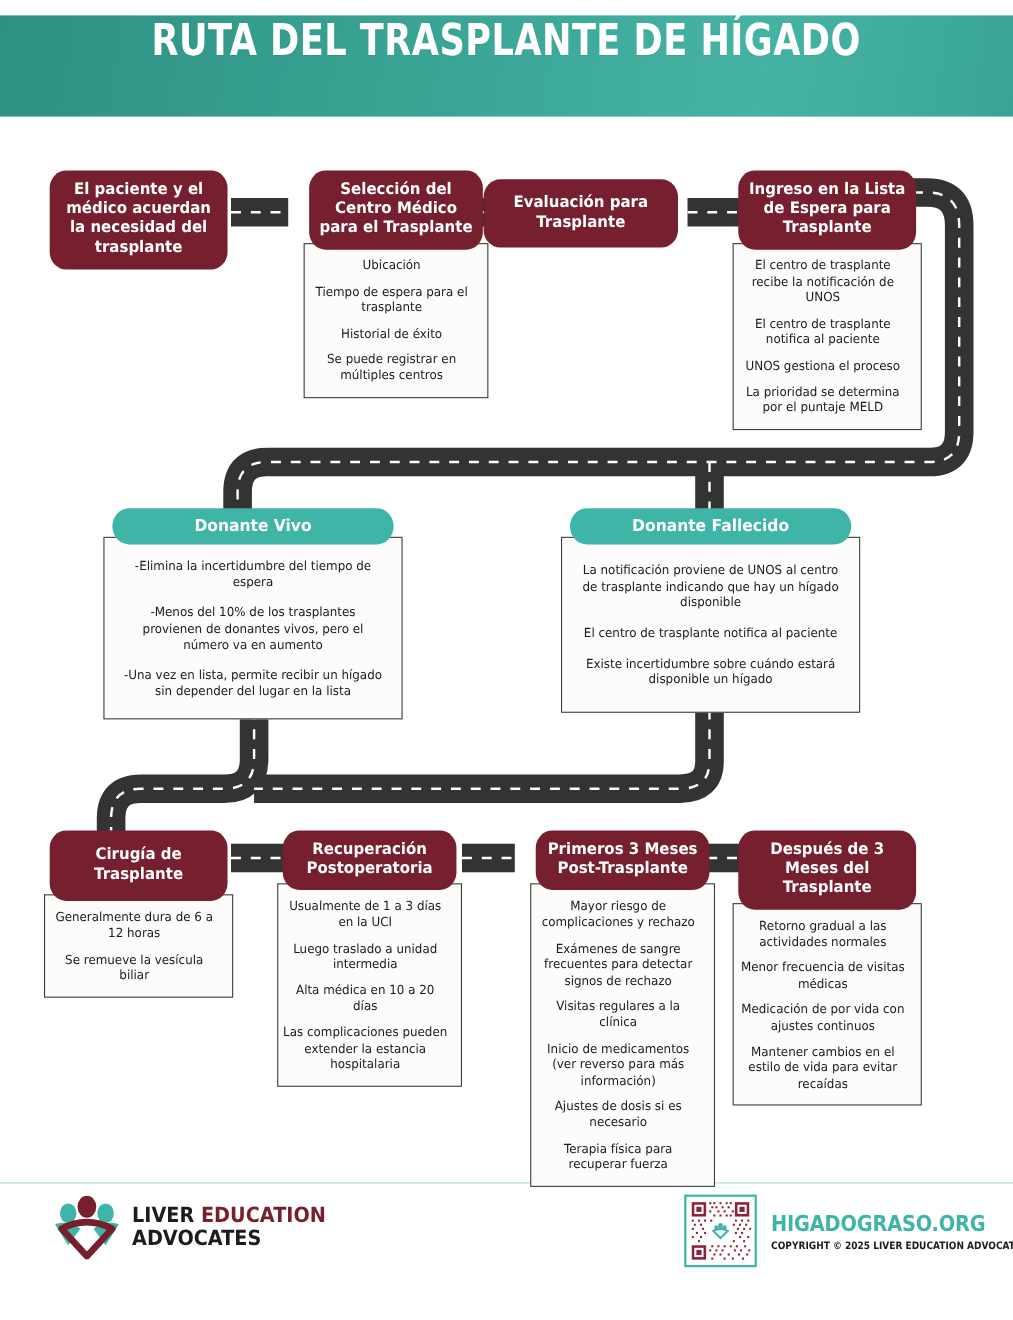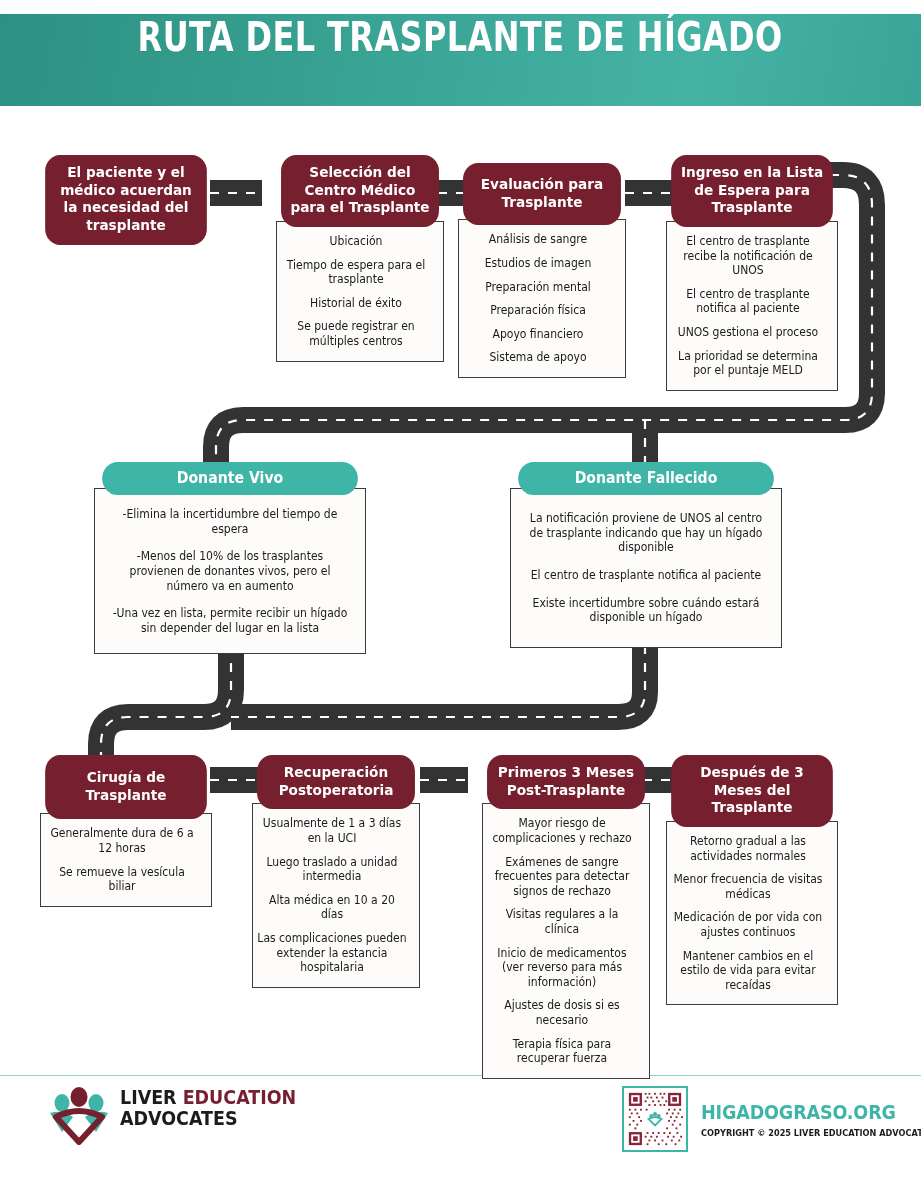--- a/index.html
+++ b/index.html
@@ -98,20 +98,21 @@
   .footer {
     position: absolute;
     left: 0; top: 1076px;
     width: 921px; height: 124px;
     background: #ffffff;
   }
   .logo-block {
     position: absolute;
     left: 48px; top: 1087px;
     display: flex;
+    align-items: center;
     gap: 10px;
   }
   .logo-text {
     font-family: "DejaVu Sans", sans-serif;
     font-weight: 700;
     font-size: 19px;
     line-height: 1.08;
     transform: scaleX(0.92);
     transform-origin: left center;
     white-space: nowrap;
@@ -201,30 +202,22 @@
 <div class="node" style="left:252px; top:155px; width:168px;margin-left:24px;">
   <div class="node-head">Selección del Centro Médico para el Trasplante</div>
   <div class="node-body">
     <div class="li">Ubicación</div>
     <div class="li">Tiempo de espera para el trasplante</div>
     <div class="li">Historial de éxito</div>
     <div class="li">Se puede registrar en múltiples centros</div>
   </div>
 </div>
 
-<div class="node" style="left:458px; top:163px; width:168px;">
+<div class="node" style="left:434px; top:163px; width:188px;">
   <div class="node-head" style="padding:13px 8px 14px 8px;">Evaluación para Trasplante</div>
-  <div class="node-body">
-    <div class="li">Análisis de sangre</div>
-    <div class="li">Estudios de imagen</div>
-    <div class="li">Preparación mental</div>
-    <div class="li">Preparación física</div>
-    <div class="li">Apoyo financiero</div>
-    <div class="li">Sistema de apoyo</div>
-  </div>
 </div>
 
 <div class="node" style="left:666px; top:155px; width:172px;">
   <div class="node-head">Ingreso en la Lista de Espera para Trasplante</div>
   <div class="node-body">
     <div class="li">El centro de trasplante recibe la notificación de UNOS</div>
     <div class="li">El centro de trasplante notifica al paciente</div>
     <div class="li">UNOS gestiona el proceso</div>
     <div class="li">La prioridad se determina por el puntaje MELD</div>
   </div>

